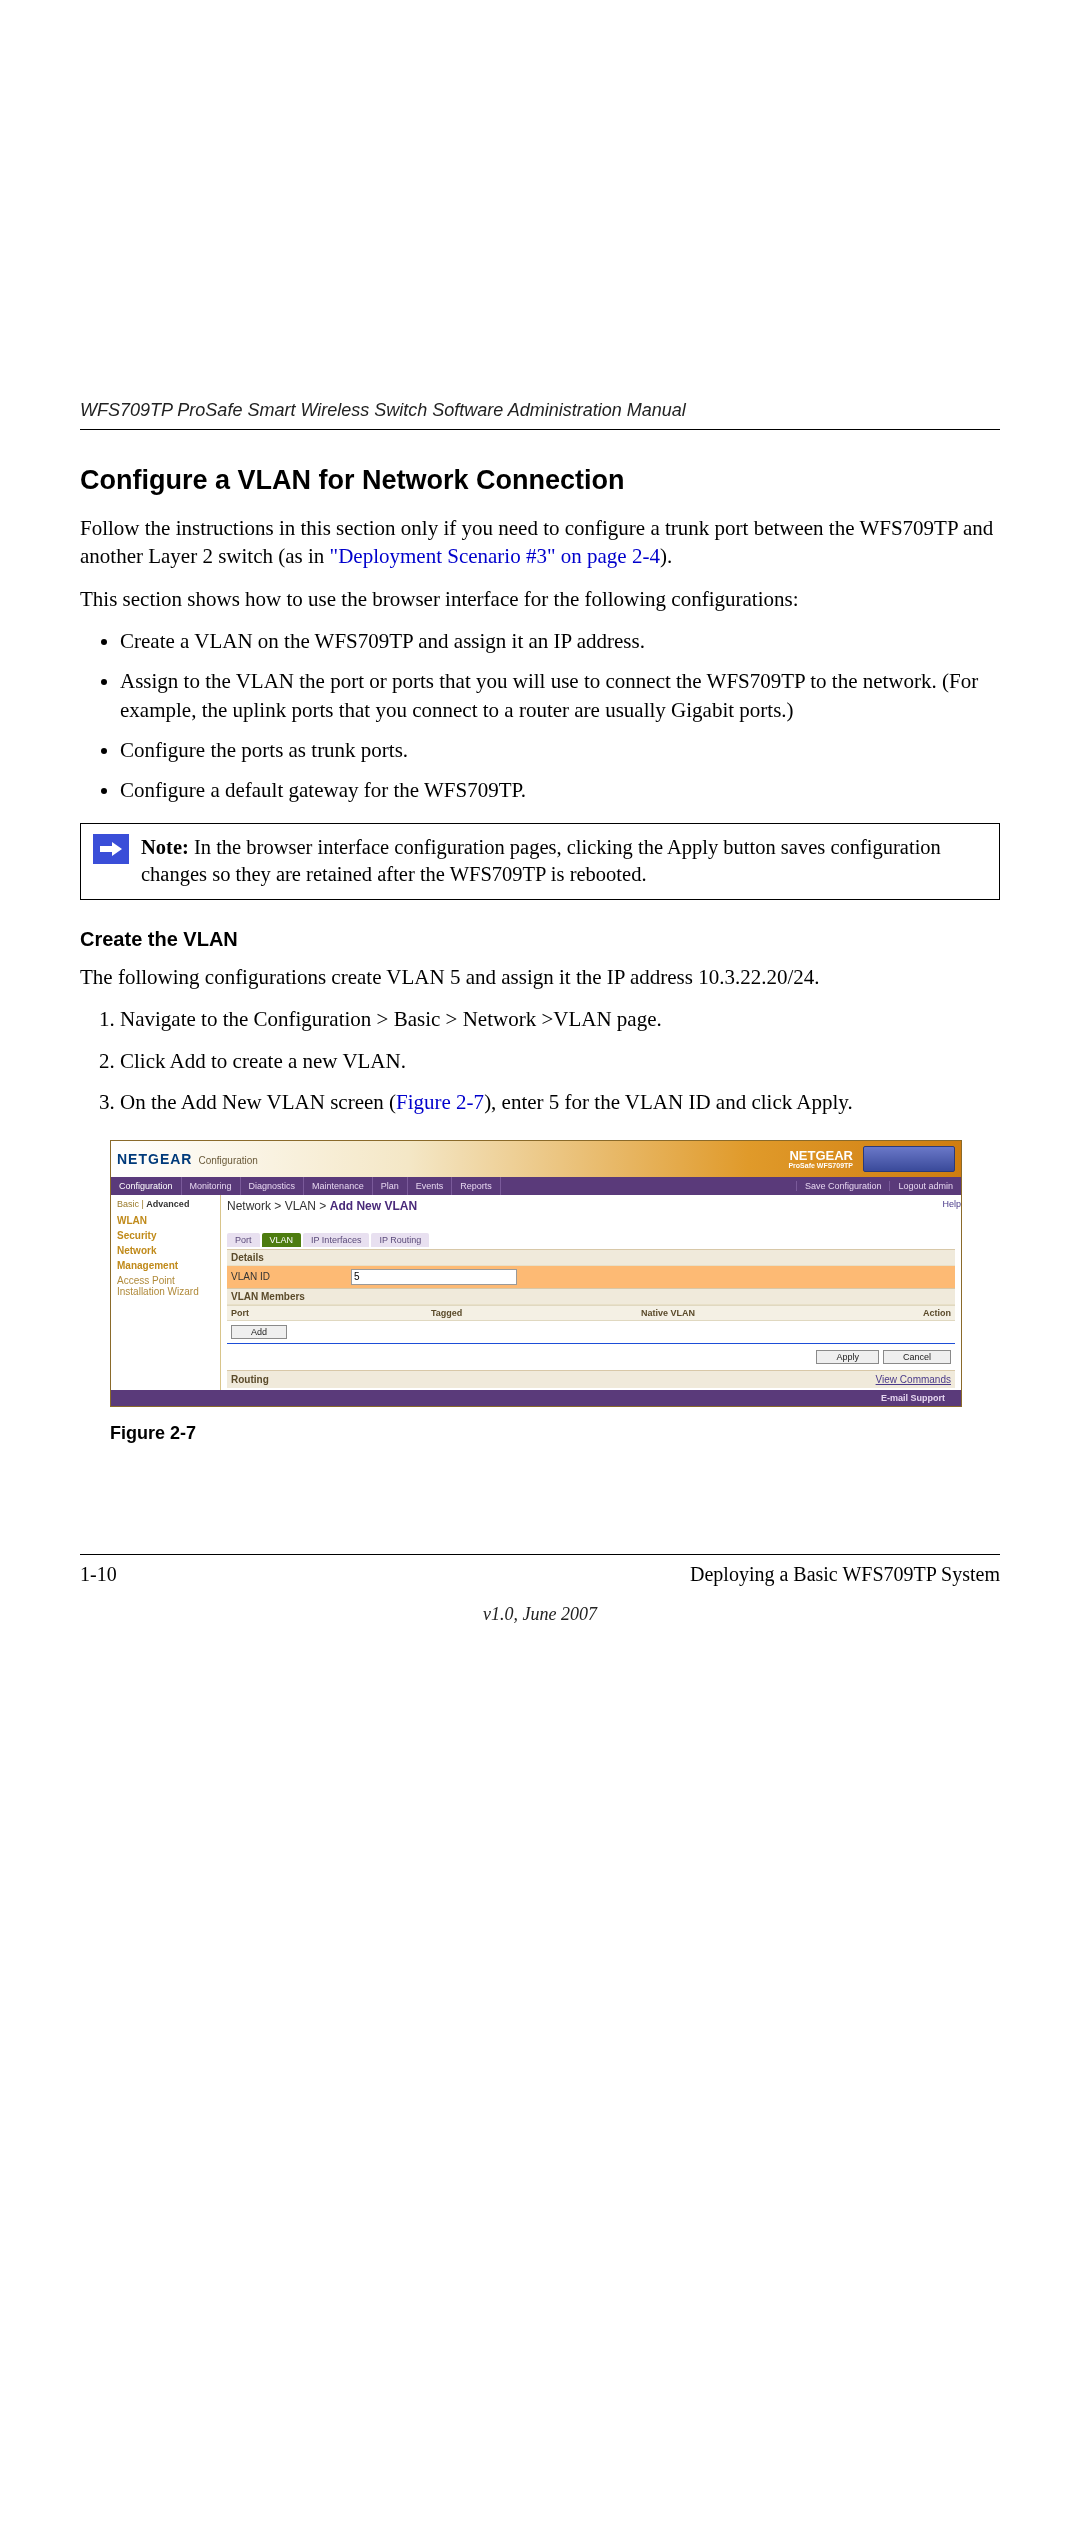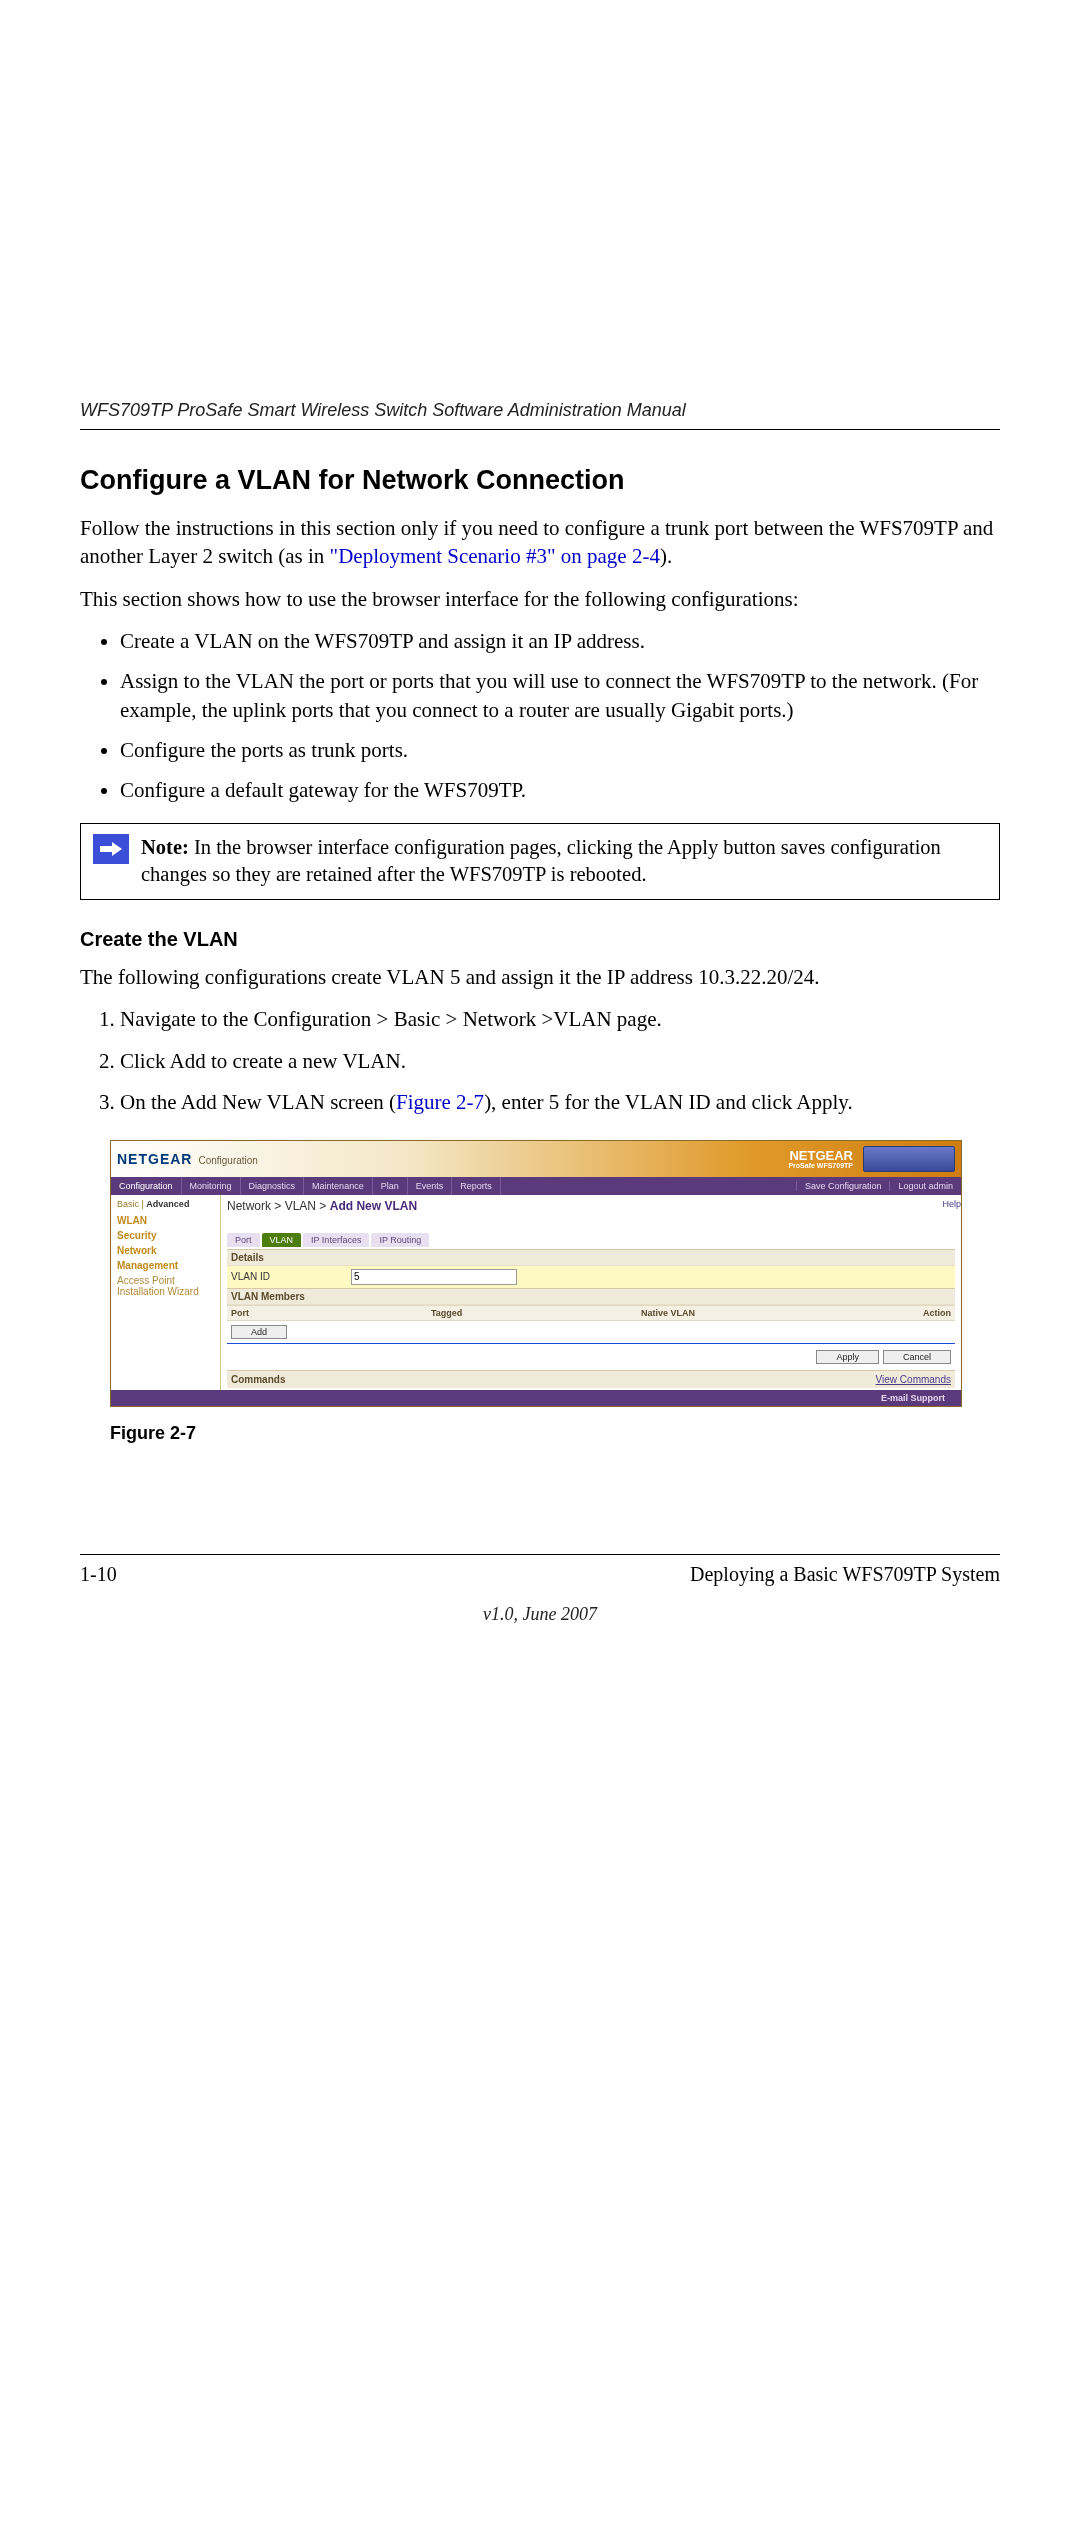--- a/index.html
+++ b/index.html
@@ -233,21 +233,21 @@
     font-size: 10px;
     padding: 2px 4px;
     border-top: 1px solid #d8c8a8;
     border-bottom: 1px solid #e8e0c8;
   }
   .ss-row {
     display: flex;
     align-items: center;
     padding: 3px 4px;
     font-size: 10px;
-    background: #fef9c3;
+    background: #fdba74;
   }
   .ss-row .lbl { width: 120px; color: #333; }
   .ss-input {
     width: 160px;
     height: 14px;
     border: 1px solid #9a9a9a;
     font-size: 10px;
     padding: 0 2px;
     background: #fff;
   }
@@ -432,21 +432,21 @@
           <span class="c4">Action</span>
         </div>
         <div class="ss-addrow">
           <button class="ss-btn">Add</button>
         </div>
         <div class="ss-actions">
           <button class="ss-btn">Apply</button>
           <button class="ss-btn">Cancel</button>
         </div>
         <div class="ss-commands">
-          <b>Commands</b>
+          <b>Routing</b>
           <a href="#">View Commands</a>
         </div>
       </div>
     </div>
     <div class="ss-footer">E-mail Support</div>
   </div>
 
   <div class="figure-caption">Figure 2-7</div>
 
   <div class="page-footer">

